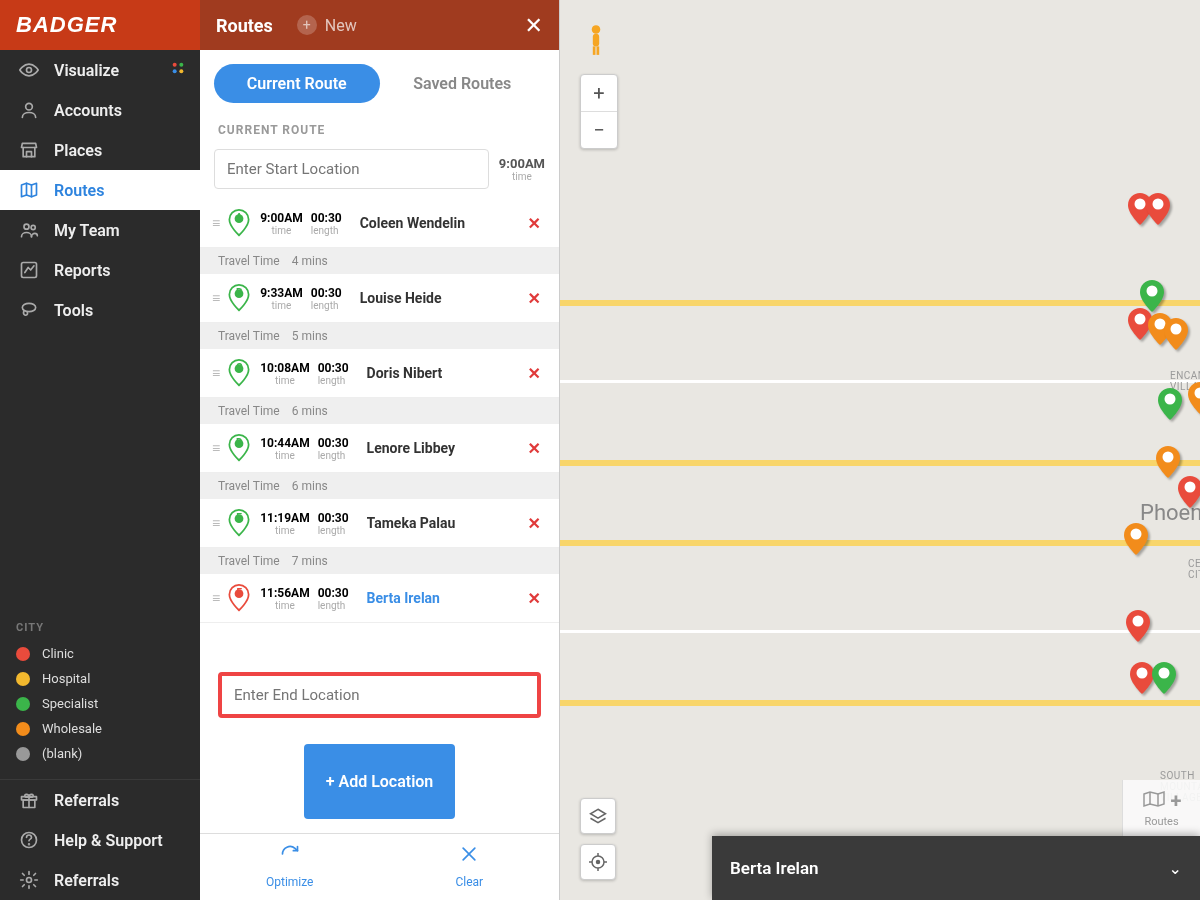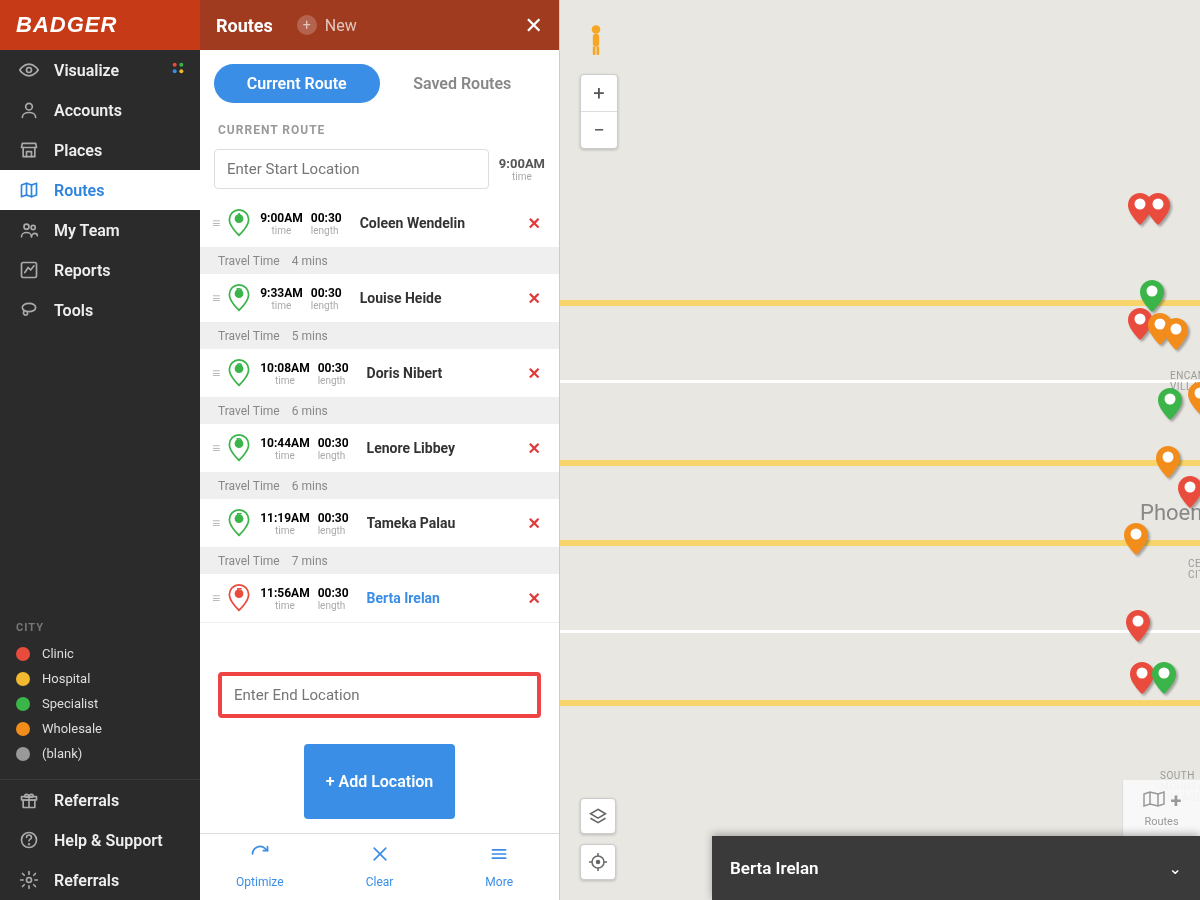--- a/index.html
+++ b/index.html
@@ -386,25 +386,20 @@
     </div>
     <div class="action-row" id="action-row">
         <div class="action-btn"><span class="aicon"><svg width="20" height="20" viewBox="0 0 24 24" fill="none" stroke="#3a8ee6" stroke-width="2" stroke-linecap="round" stroke-linejoin="round">
               <path d="M3 12a9 9 0 0115-6.7L21 8"></path>
               <polyline points="21,3 21,8 16,8"></polyline>
             </svg></span><span class="albl">Optimize</span></div>
         <div class="action-btn"><span class="aicon"><svg width="20" height="20" viewBox="0 0 24 24" fill="none" stroke="#3a8ee6" stroke-width="2" stroke-linecap="round" stroke-linejoin="round">
               <line x1="5" y1="5" x2="19" y2="19"></line>
               <line x1="19" y1="5" x2="5" y2="19"></line>
             </svg></span><span class="albl">Clear</span></div>
-        <div class="action-btn"><span class="aicon"><svg width="20" height="20" viewBox="0 0 24 24" fill="none" stroke="#3a8ee6" stroke-width="2" stroke-linecap="round" stroke-linejoin="round">
-              <line x1="4" y1="7" x2="20" y2="7"></line>
-              <line x1="4" y1="12" x2="20" y2="12"></line>
-              <line x1="4" y1="17" x2="20" y2="17"></line>
-            </svg></span><span class="albl">More</span></div>
       </div>
   </div>
 
   <div class="map-area">
     <div class="map-bg">
 
       <div class="road h" style="top:300px;"></div>
       <div class="road h" style="top:460px;"></div>
       <div class="road h" style="top:540px;"></div>
       <div class="road h" style="top:700px;"></div>

